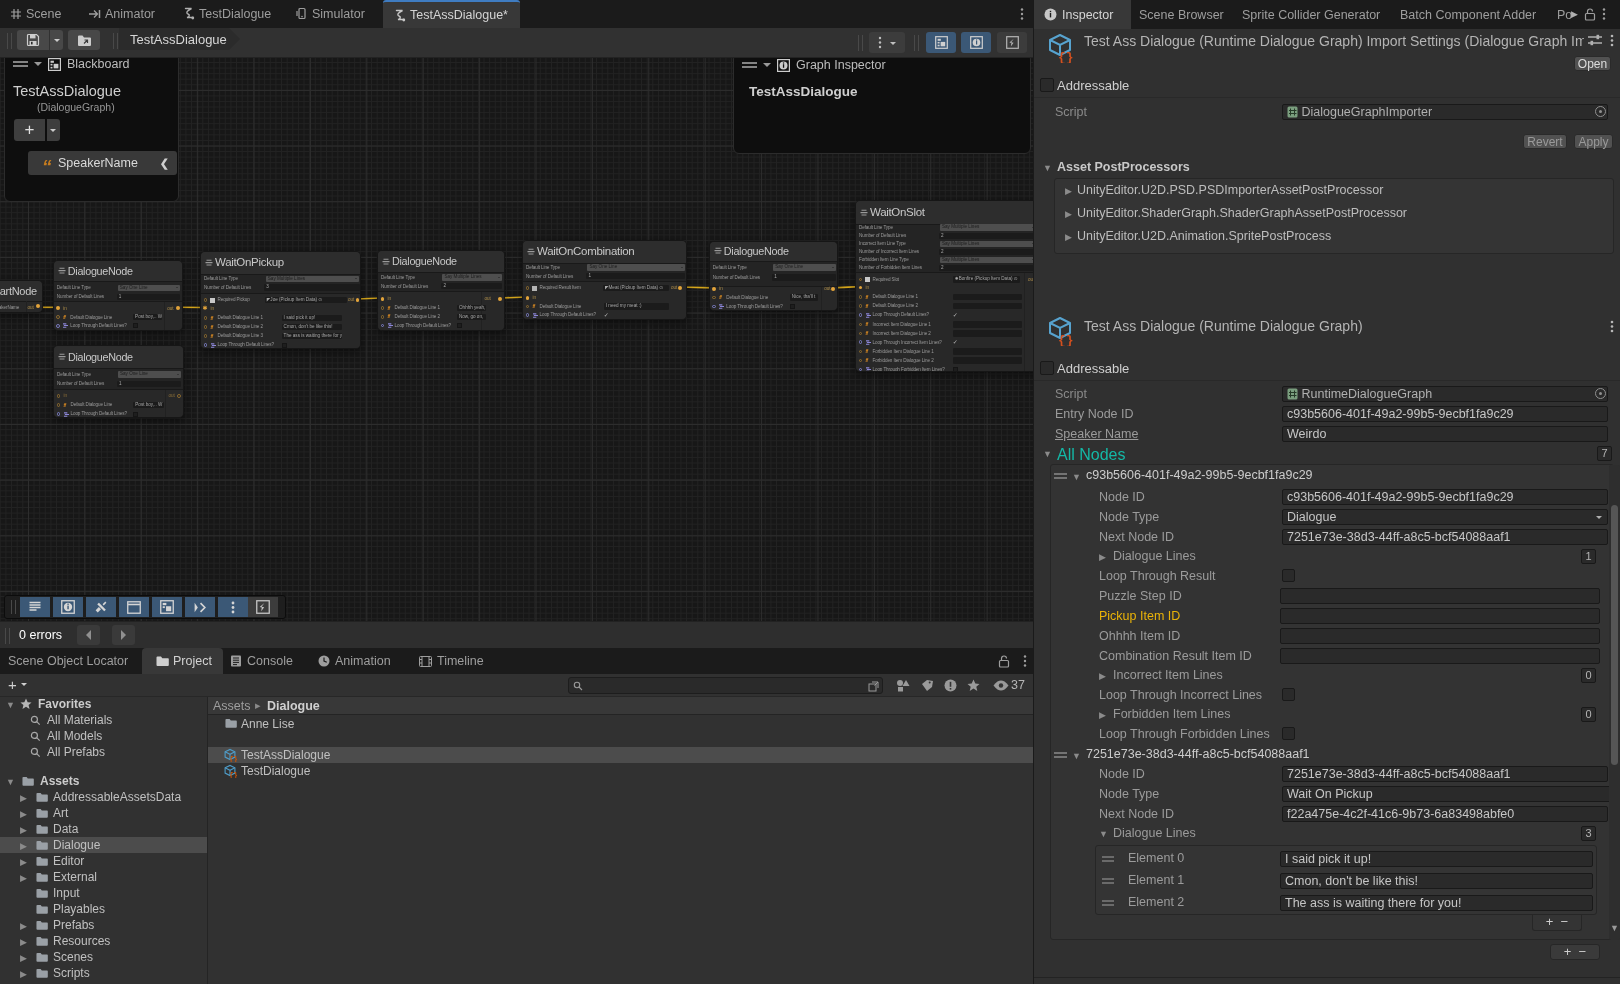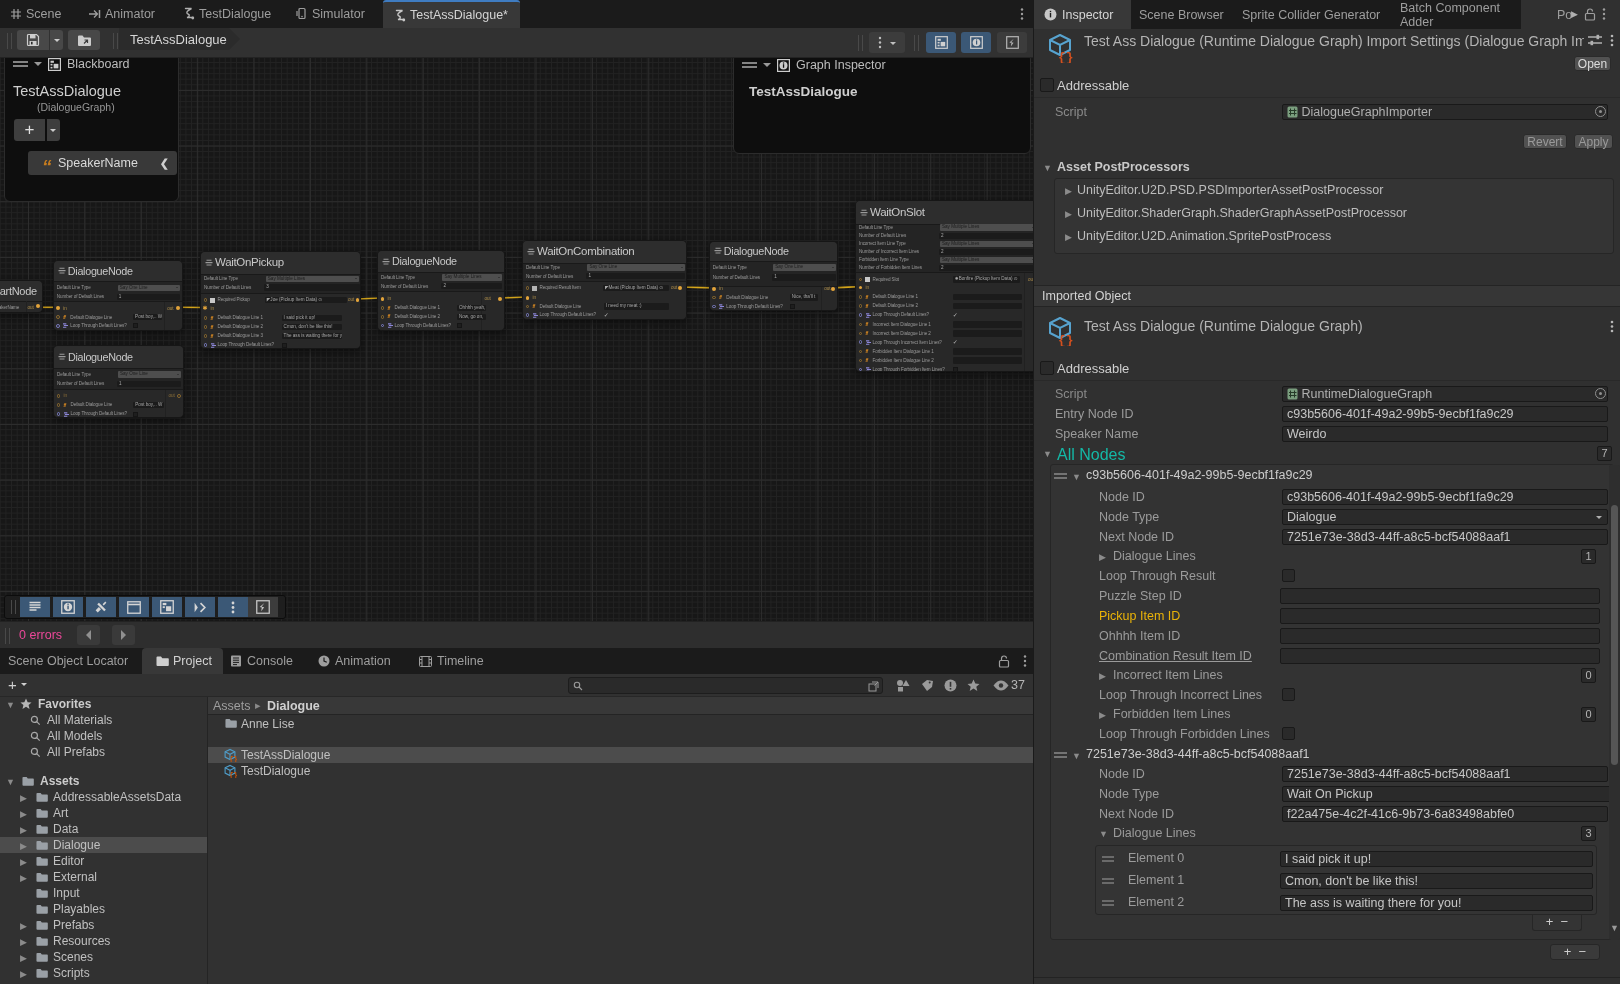--- a/index.html
+++ b/index.html
@@ -16,37 +16,37 @@
 #graph{position:absolute;left:0;top:58px;width:1033px;height:563px;overflow:hidden;
 background-color:#171717;
 background-image:linear-gradient(#2d2d2d 1px,transparent 1px),linear-gradient(90deg,#2d2d2d 1px,transparent 1px),linear-gradient(#222222 1px,transparent 1px),linear-gradient(90deg,#222222 1px,transparent 1px);
 background-size:56.4px 55.7px,56.4px 55.7px,5.64px 5.57px,5.64px 5.57px;
 background-position:28px 31.9px,28px 31.9px,5.44px 4.05px,5.44px 4.05px;}
 .node{position:absolute;background:#232323;border:1px solid #161616;border-radius:5px;box-shadow:0 3px 8px rgba(0,0,0,.45);overflow:hidden;}
 
 .fpanel{position:absolute;background:#0e0e0e;border:1px solid #2c2c2c;border-radius:6px;}
 .fphead{display:flex;align-items:center;height:22px;padding:0 8px;color:#bdbdbd;font-size:12.5px;gap:6px;}
 
-#errbar{position:absolute;left:0;top:621px;width:1033px;height:27px;background:#2e2e2e;border-top:1px solid #222;color:#ec4899;font-size:12.5px;}
+#errbar{position:absolute;left:0;top:621px;width:1033px;height:27px;background:#2e2e2e;border-top:1px solid #222;color:#ffffff;font-size:12.5px;}
 
 #btabs{position:absolute;left:0;top:648px;width:1033px;height:26px;background:#1b1b1b;}
 .btab{position:absolute;top:0;height:26px;display:flex;align-items:center;gap:5px;color:#9e9e9e;font-size:12.5px;}
 .btab.active{background:#383838;color:#d2d2d2;border-radius:4px 4px 0 0;}
 
 #ptoolbar{position:absolute;left:0;top:674px;width:1033px;height:23px;background:#313131;border-bottom:1px solid #272727;}
 
 #pbody{position:absolute;left:0;top:697px;width:1033px;height:287px;background:#313131;}
 #ptree{position:absolute;left:0;top:0;width:208px;height:287px;background:#313131;border-right:1px solid #242424;}
 #plist{position:absolute;left:208px;top:0;width:825px;height:287px;background:#313131;}
 .trow{position:absolute;left:0;width:100%;height:16px;display:flex;align-items:center;color:#c0c0c0;font-size:12px;}
 .trow .arr{position:absolute;color:#8b8b8b;font-size:9px;}
 .sel{background:#4c4c4c;}
 
 #insp{position:absolute;left:1033px;top:0;width:587px;height:984px;background:#303030;border-left:1px solid #1a1a1a;}
-.itabs{position:absolute;left:0;top:0;width:487px;height:29px;background:#1b1b1b;}
+.itabs{position:absolute;left:0;top:0;width:587px;height:29px;background:#1b1b1b;}
 .itab{position:absolute;top:0;height:29px;display:flex;align-items:center;gap:5px;color:#9e9e9e;font-size:12.5px;}
 .itab.active{background:#383838;color:#d6d6d6;}
 .ilbl{color:#9b9b9b;font-size:12.5px;position:absolute;}
 .ival{position:absolute;height:16px;background:#2a2a2a;border:1px solid #191919;border-radius:2px;color:#c6c6c6;font-size:12.5px;line-height:14px;padding-left:4px;white-space:nowrap;overflow:hidden;}
 .idd:after{content:"";position:absolute;right:5px;top:6px;border:3.5px solid transparent;border-top-color:#b0b0b0;}
 .icb{position:absolute;width:14px;height:14px;background:#2a2a2a;border:1px solid #191919;border-radius:2px;color:#c8c8c8;font-size:11px;line-height:12px;text-align:center;}
 .ibtn{position:absolute;background:#515151;border:1px solid #2a2a2a;border-radius:3px;color:#dcdcdc;font-size:12px;display:flex;align-items:center;justify-content:center;}
 .cnt{position:absolute;width:15px;height:15px;background:#2a2a2a;border:1px solid #191919;border-radius:2px;color:#b5b5b5;font-size:11px;text-align:center;line-height:13px;}
 .farr{position:absolute;color:#8b8b8b;font-size:9px;}
 svg{display:block;}
@@ -838,23 +838,20 @@
       <span class="farr" style="left:9px;top:163px;">▼</span>
       <span class="abs" style="left:23px;top:160px;color:#c8c8c8;font-size:12.5px;font-weight:bold;">Asset PostProcessors</span>
       <div class="abs" style="left:20px;top:178px;width:560px;height:76px;border:1px solid #262626;border-radius:3px;background:#343434;">
         <span class="farr" style="left:10px;top:7px;">▶</span>
         <span class="abs" style="left:22px;top:4px;color:#bdbdbd;font-size:12.5px;">UnityEditor.U2D.PSD.PSDImporterAssetPostProcessor</span>
         <span class="farr" style="left:10px;top:30px;">▶</span>
         <span class="abs" style="left:22px;top:27px;color:#bdbdbd;font-size:12.5px;">UnityEditor.ShaderGraph.ShaderGraphAssetPostProcessor</span>
         <span class="farr" style="left:10px;top:53px;">▶</span>
         <span class="abs" style="left:22px;top:50px;color:#bdbdbd;font-size:12.5px;">UnityEditor.U2D.Animation.SpritePostProcess</span>
       </div>
-      <div class="abs" style="left:0;top:285px;width:587px;height:22px;background:#363636;border-top:1px solid #242424;border-bottom:1px solid #242424;">
-        <span style="position:absolute;left:8px;top:3px;color:#d2d2d2;font-size:12.5px;">Imported Object</span>
-      </div>
       <svg class="abs" style="left:13px;top:316px" width="28" height="30" viewBox="0 0 28 30">
         <path d="M3 7L13 2l10 5v10l-10 5L3 17z" stroke="#57a3cf" stroke-width="2" fill="none" stroke-linejoin="round"></path>
         <path d="M3 7l10 5 10-5M13 12v10" stroke="#57a3cf" stroke-width="2" fill="none"></path>
         <text x="11" y="28" font-size="13" font-weight="bold" fill="#d4501e" font-family="Liberation Mono">{}</text>
       </svg>
       <div class="abs" style="left:50px;top:318px;color:#b4b4b4;font-size:14px;">Test Ass Dialogue (Runtime Dialogue Graph)</div>
       <div class="abs" style="left:576px;top:320px;">
         <svg width="4" height="13" viewBox="0 0 4 13">
           <circle cx="2" cy="2.0" r="1.3" fill="#b8b8b8"></circle>
           <circle cx="2" cy="6.5" r="1.3" fill="#b8b8b8"></circle>
@@ -867,21 +864,21 @@
       <span class="ilbl" style="left:21px;top:387px;color:#8a8a8a;">Script</span>
       <div class="ival" style="left:248px;top:386px;width:326px;color:#b0b0b0;"><svg style="display:inline-block;vertical-align:-2px;" width="11" height="12" viewBox="0 0 11 12">
           <rect x="0.5" y="0.5" width="10" height="11" rx="1.5" fill="#7a9e7e"></rect>
           <path d="M3.5 2.5v7M7.5 2.5v7M2 4.5h7.5M2 7.5h7.5" stroke="#263a28" stroke-width="1"></path>
         </svg> RuntimeDialogueGraph</div>
       <span class="abs" style="left:561px;top:388px;width:11px;height:11px;border:1.5px solid #909090;border-radius:50%;">
         <span style="position:absolute;left:2.5px;top:2.5px;width:3px;height:3px;background:#909090;border-radius:50%;"></span>
       </span>
       <span class="ilbl" style="left:21px;top:407px;">Entry Node ID</span>
       <div class="ival" style="left:248px;top:406px;width:326px;">c93b5606-401f-49a2-99b5-9ecbf1fa9c29</div>
-      <span class="ilbl" style="left:21px;top:427px;">Speaker Name</span>
+      <span class="ilbl" style="left:21px;top:427px;text-decoration:underline;">Speaker Name</span>
       <div class="ival" style="left:248px;top:426px;width:326px;">Weirdo</div>
       <span class="farr" style="left:9px;top:449px;">▼</span>
       <span class="abs" style="left:23px;top:446px;color:#14b8a6;font-size:16px;">All Nodes</span>
       <div class="cnt" style="left:563px;top:446px;">7</div>
       <div class="abs" style="left:16px;top:464px;width:564px;height:476px;border:1px solid #262626;border-radius:3px;background:#333333;"></div>
       <svg class="abs" style="left:20px;top:473px" width="13" height="6" viewBox="0 0 13 6">
         <path d="M0 1h13M0 5h13" stroke="#8a8a8a" stroke-width="1.4"></path>
       </svg>
       <span class="farr" style="left:38px;top:472px;">▼</span>
       <span class="abs" style="left:52px;top:468px;color:#cccccc;font-size:12.5px;">c93b5606-401f-49a2-99b5-9ecbf1fa9c29</span>
@@ -895,21 +892,21 @@
       <span class="ilbl" style="left:79px;top:549px;">Dialogue Lines</span>
       <div class="cnt" style="left:547px;top:549px;">1</div>
       <span class="ilbl" style="left:65px;top:569px;color:#9b9b9b;">Loop Through Result</span>
       <div class="icb" style="left:248px;top:569px;width:13px;height:13px;"></div>
       <span class="ilbl" style="left:65px;top:589px;color:#9b9b9b;">Puzzle Step ID</span>
       <div class="ival" style="left:246px;top:588px;width:320px;"></div>
       <span class="ilbl" style="left:65px;top:609px;color:#eab308;">Pickup Item ID</span>
       <div class="ival" style="left:246px;top:608px;width:320px;"></div>
       <span class="ilbl" style="left:65px;top:629px;color:#9b9b9b;">Ohhhh Item ID</span>
       <div class="ival" style="left:246px;top:628px;width:320px;"></div>
-      <span class="ilbl" style="left:65px;top:649px;color:#9b9b9b;text-decoration:underline;">Combination Result Item ID</span>
+      <span class="ilbl" style="left:65px;top:649px;color:#9b9b9b;">Combination Result Item ID</span>
       <div class="ival" style="left:246px;top:648px;width:320px;"></div>
       <span class="farr" style="left:65px;top:671px;">▶</span>
       <span class="ilbl" style="left:79px;top:668px;">Incorrect Item Lines</span>
       <div class="cnt" style="left:547px;top:668px;">0</div>
       <span class="ilbl" style="left:65px;top:688px;color:#9b9b9b;">Loop Through Incorrect Lines</span>
       <div class="icb" style="left:248px;top:688px;width:13px;height:13px;"></div>
       <span class="farr" style="left:65px;top:710px;">▶</span>
       <span class="ilbl" style="left:79px;top:707px;">Forbidden Item Lines</span>
       <div class="cnt" style="left:547px;top:707px;">0</div>
       <span class="ilbl" style="left:65px;top:727px;color:#9b9b9b;">Loop Through Forbidden Lines</span>

